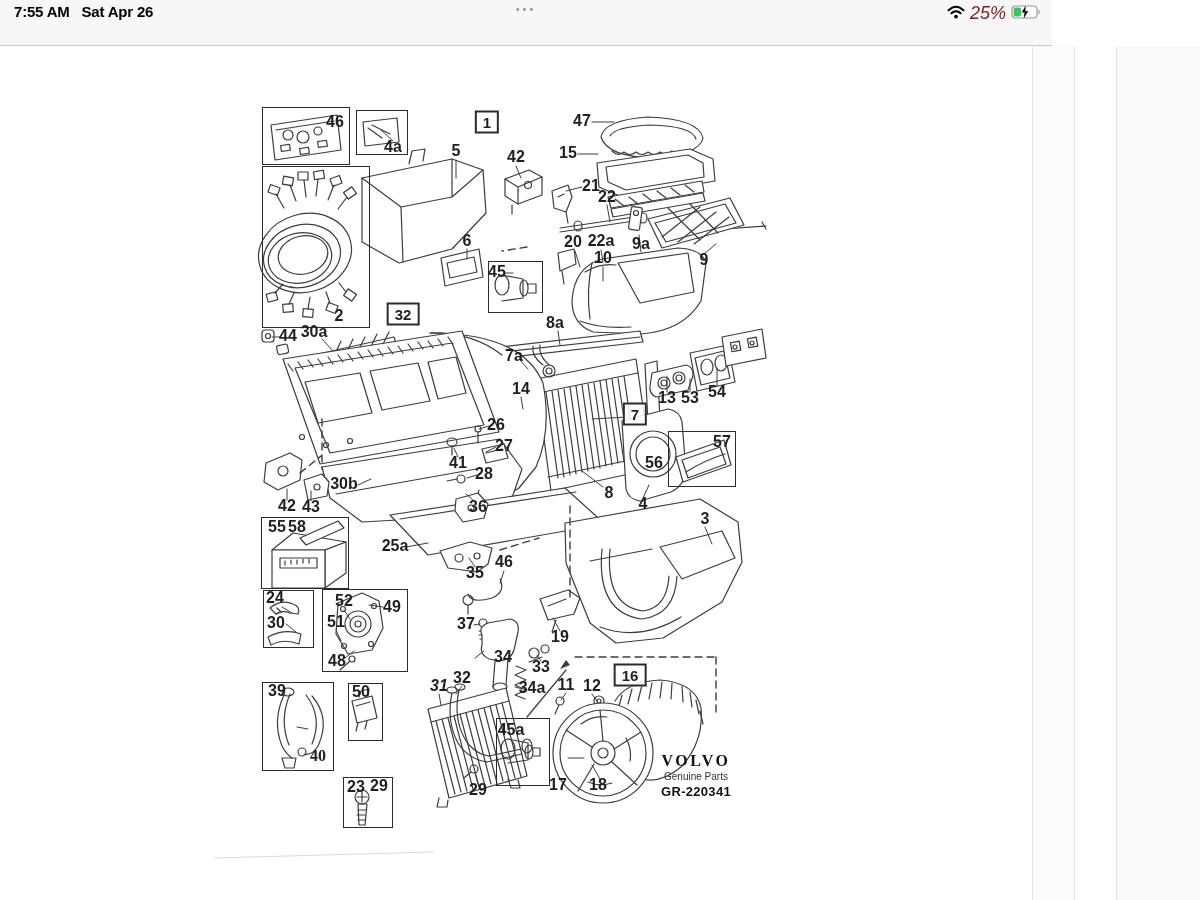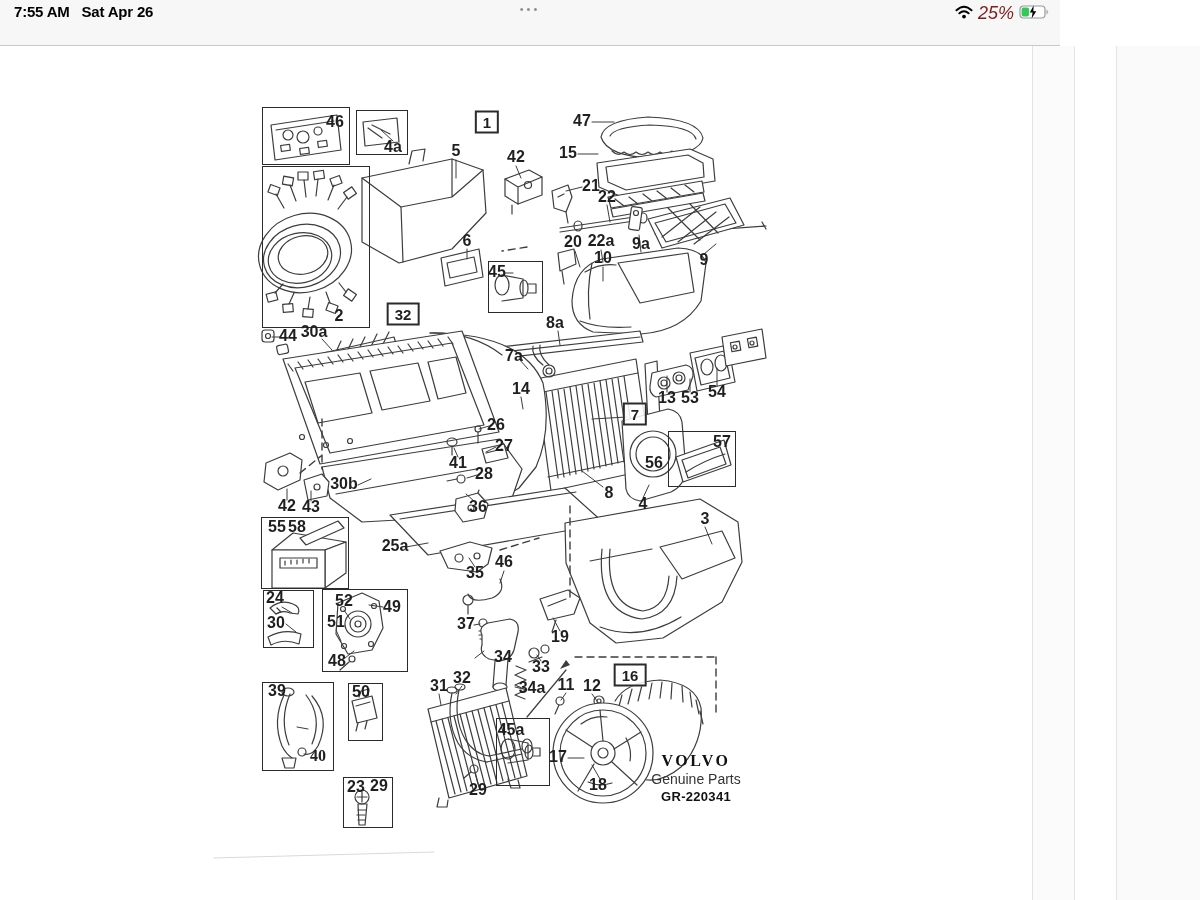--- a/index.html
+++ b/index.html
@@ -1,21 +1,21 @@
 <!DOCTYPE html>
 <html><head>
 <meta charset="utf-8">
 <style>
   html,body{margin:0;padding:0;}
   body{width:1200px;height:900px;position:relative;background:#fff;overflow:hidden;
        font-family:"Liberation Sans",sans-serif;-webkit-font-smoothing:antialiased;}
 
   
   .chrome{position:absolute;left:0;top:0;width:1052px;height:45px;background:#f7f7f7;
-          border-bottom:1px solid #c9c9c9;z-index:10;padding-left:8px;}
+          border-bottom:1px solid #c9c9c9;z-index:10;}
   .status-left{position:absolute;left:14px;top:3px;font-size:15px;font-weight:600;color:#000;letter-spacing:-0.2px;}
   .status-left .date{margin-left:12px;}
   .tab-dots{position:absolute;left:0;right:0;top:3px;text-align:center;font-size:11px;
             letter-spacing:3px;color:#8e8e8e;cursor:pointer;}
   .status-right{position:absolute;right:10px;top:3px;display:flex;align-items:center;gap:5px;}
   .status-right .pct{font-size:18px;font-weight:400;color:#7f1d1d;font-style:italic;}
   .url-row{position:absolute;left:0;right:0;top:23px;text-align:center;font-size:15px;color:#404040;}
   .url-row svg{vertical-align:-2px;margin-left:5px;}
 
   
@@ -29,21 +29,21 @@
   .ld{stroke-width:1;}
   .dash{stroke-dasharray:7 5;stroke-width:1.4;}
 
   .part-label{position:absolute;transform:translate(-50%,-50%);font-size:16px;font-weight:700;
               color:#1f1f1f;white-space:nowrap;z-index:3;line-height:1;}
   .part-label.boxed{border:2px solid #2b2b2b;padding:2px 6px;background:rgba(255,255,255,.85);font-size:15px;}
   .part-frame{position:absolute;border:1.7px solid #2b2b2b;z-index:2;}
 
   .brand{position:absolute;left:650px;top:706px;width:92px;text-align:center;z-index:3;color:#111;}
   .brand .logo{font-family:"Liberation Serif",serif;font-weight:700;font-size:16px;letter-spacing:2.5px;}
-  .brand .tagline{font-size:14px;color:#333;margin-top:1px;}
+  .brand .tagline{font-size:10px;color:#333;margin-top:1px;}
   .brand .code{font-size:13px;font-weight:700;margin-top:2px;letter-spacing:.3px;}
 </style>
 </head>
 <body>
 
 <div class="chrome">
   <div class="status-left">
     <span>7:55 AM</span><span class="date">Sat Apr 26</span>
   </div>
 
@@ -410,27 +410,27 @@
       <div class="part-label" style="left: 392px; top: 561px;">49</div>
       <div class="part-label" style="left: 336px; top: 576px;">51</div>
       <div class="part-label" style="left: 276px; top: 577px;">30</div>
       <div class="part-label" style="left: 466px; top: 578px;">37</div>
       <div class="part-label" style="left: 560px; top: 591px;">19</div>
       <div class="part-label" style="left: 467px; top: 611px; margin-left: 36px;">34</div>
       <div class="part-label" style="left: 337px; top: 615px;">48</div>
       <div class="part-label" style="left: 541px; top: 621px;">33</div>
       <div class="part-label boxed" style="left: 630px; top: 629px;">16</div>
       <div class="part-label" style="left: 462px; top: 632px;">32</div>
-      <div class="part-label" style="left: 439px; top: 640px;">31</div>
+      <div class="part-label" style="left: 439px; top: 640px; font-style: italic;">31</div>
       <div class="part-label" style="left: 566px; top: 639px;">11</div>
       <div class="part-label" style="left: 592px; top: 640px;">12</div>
       <div class="part-label" style="left: 532px; top: 642px;">34a</div>
       <div class="part-label" style="left: 277px; top: 645px;">39</div>
       <div class="part-label" style="left: 361px; top: 646px;">50</div>
       <div class="part-label" style="left: 318px; top: 710px; font-family: Liberation Serif, serif;">40</div>
       <div class="part-label" style="left: 511px; top: 684px;">45a</div>
-      <div class="part-label" style="left: 558px; top: 711px;">17</div>
+      <div class="part-label" style="left: 558px; top: 739px;">17</div>
       <div class="part-label" style="left: 356px; top: 741px;">23</div>
       <div class="part-label" style="left: 379px; top: 740px;">29</div>
       <div class="part-label" style="left: 478px; top: 744px;">29</div>
       <div class="part-label" style="left: 598px; top: 739px;">18</div>
     </div>
 </div>
 
 </body></html>

